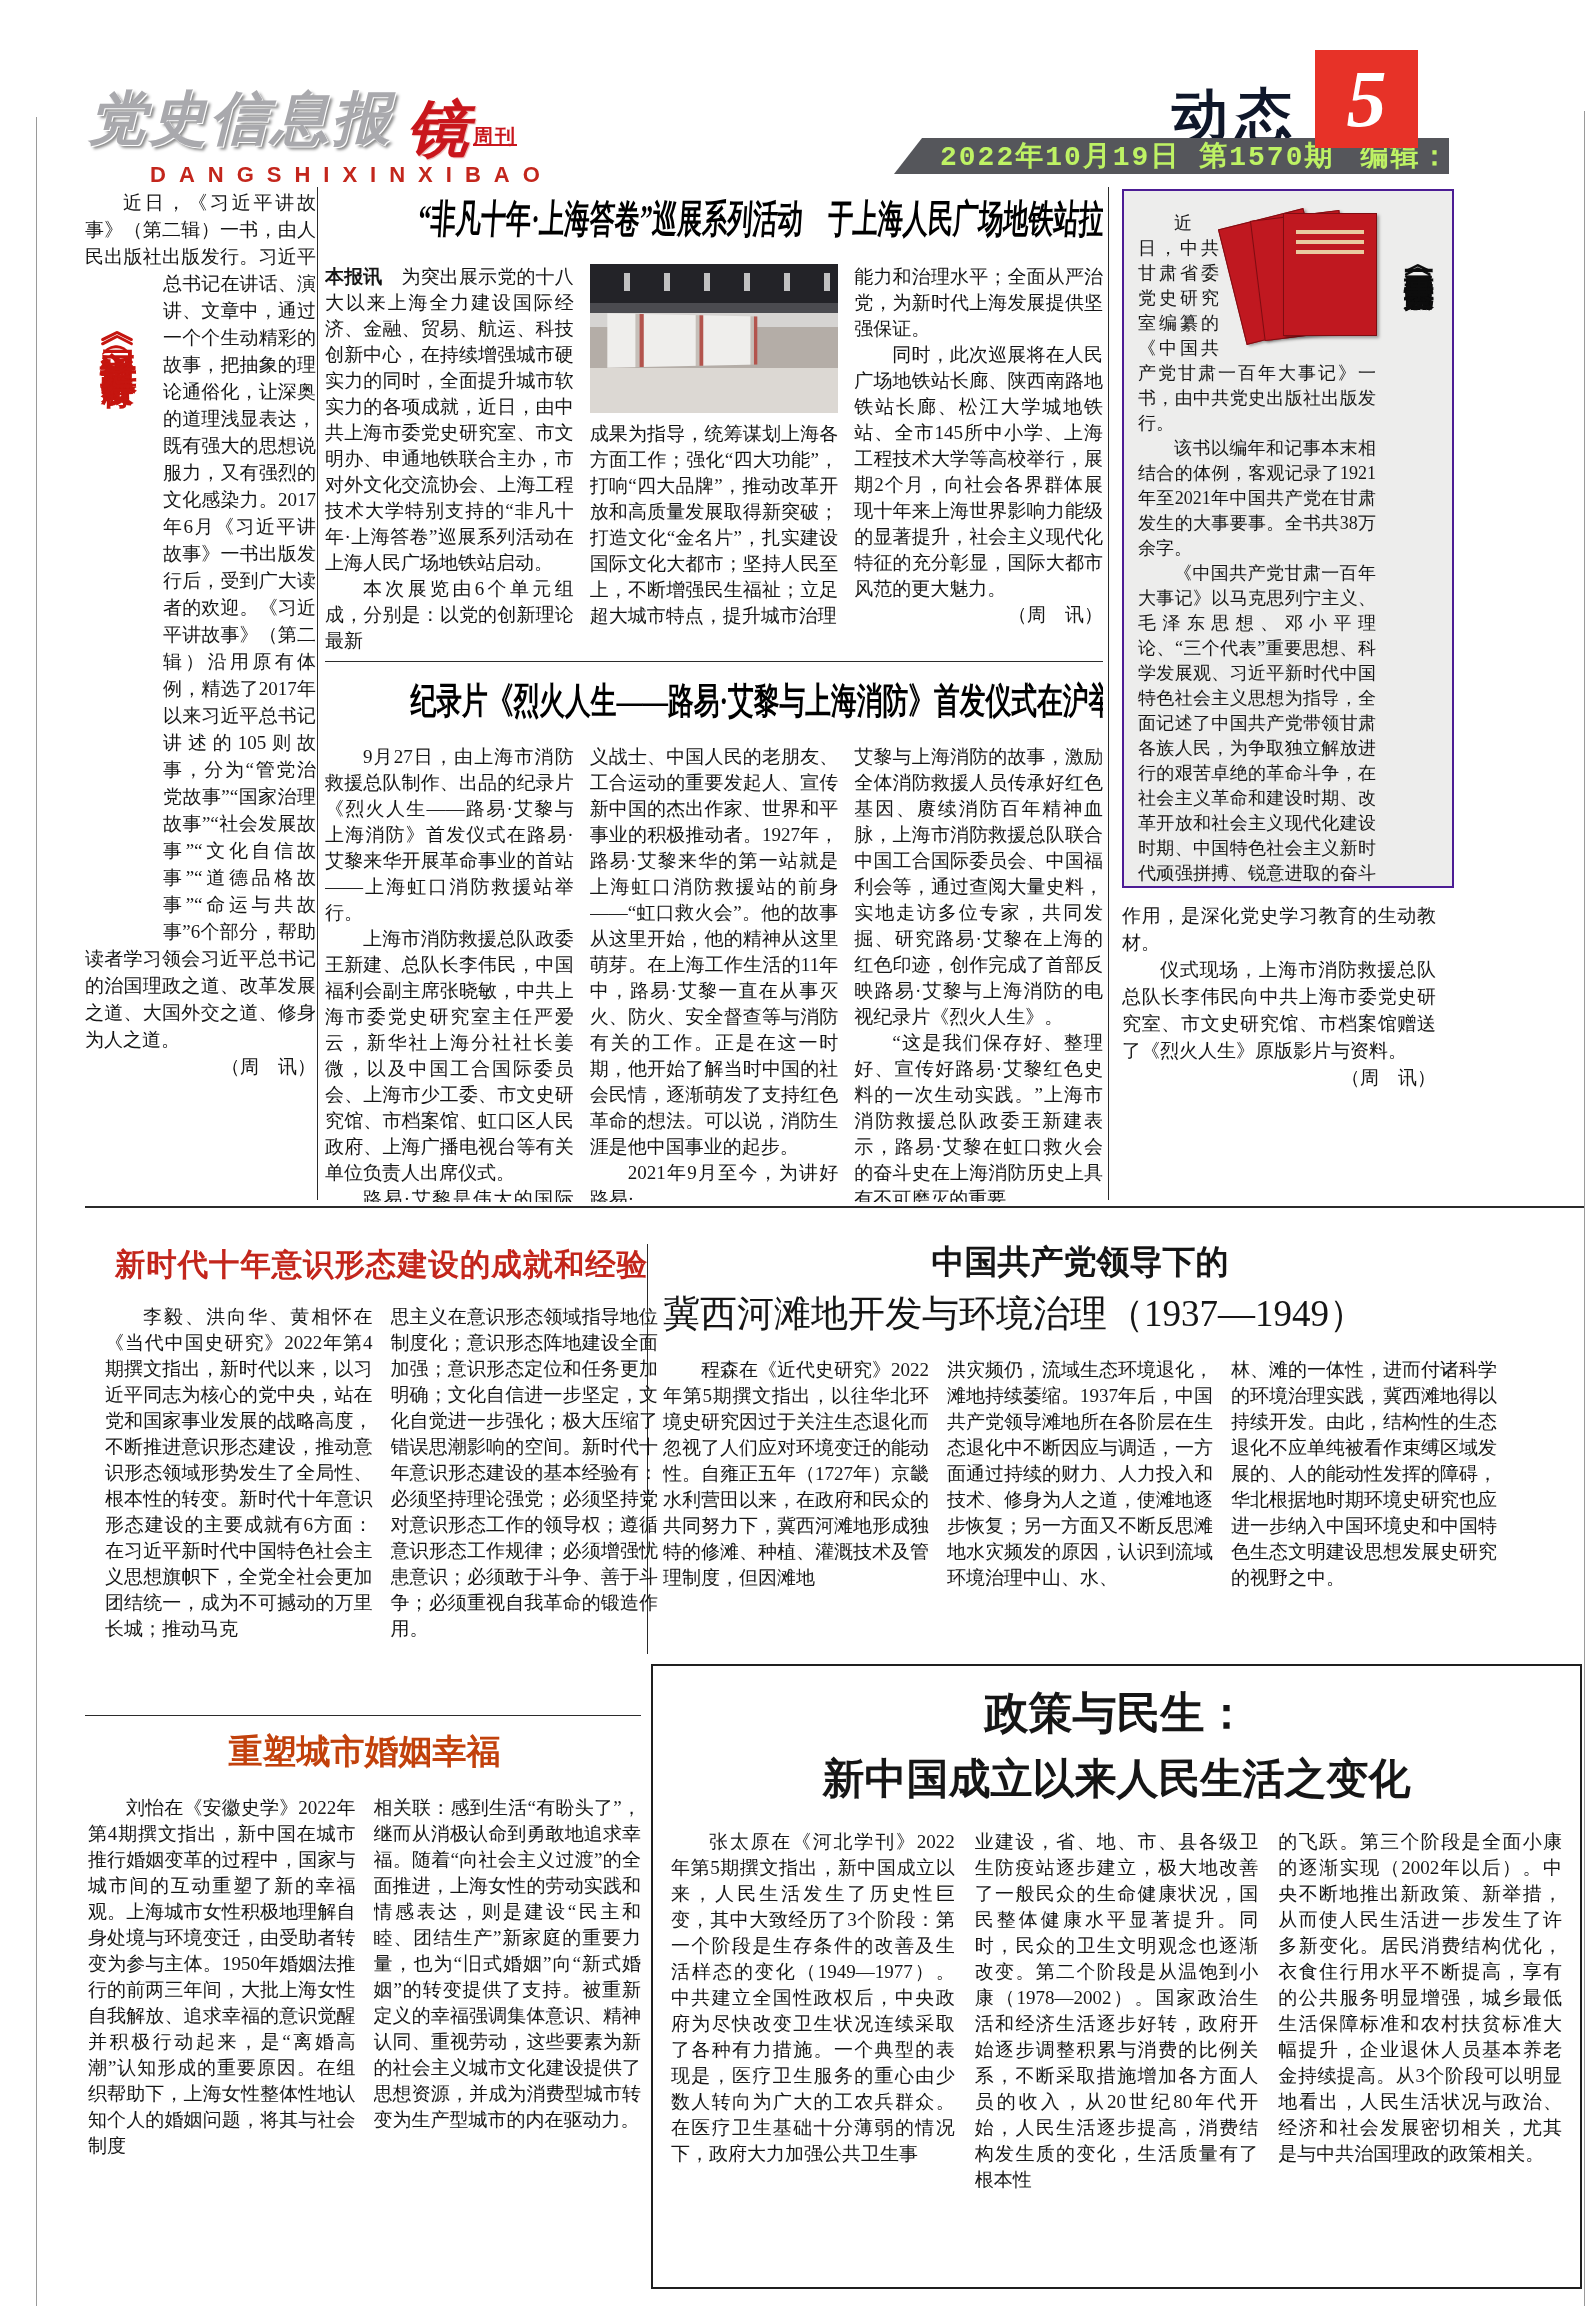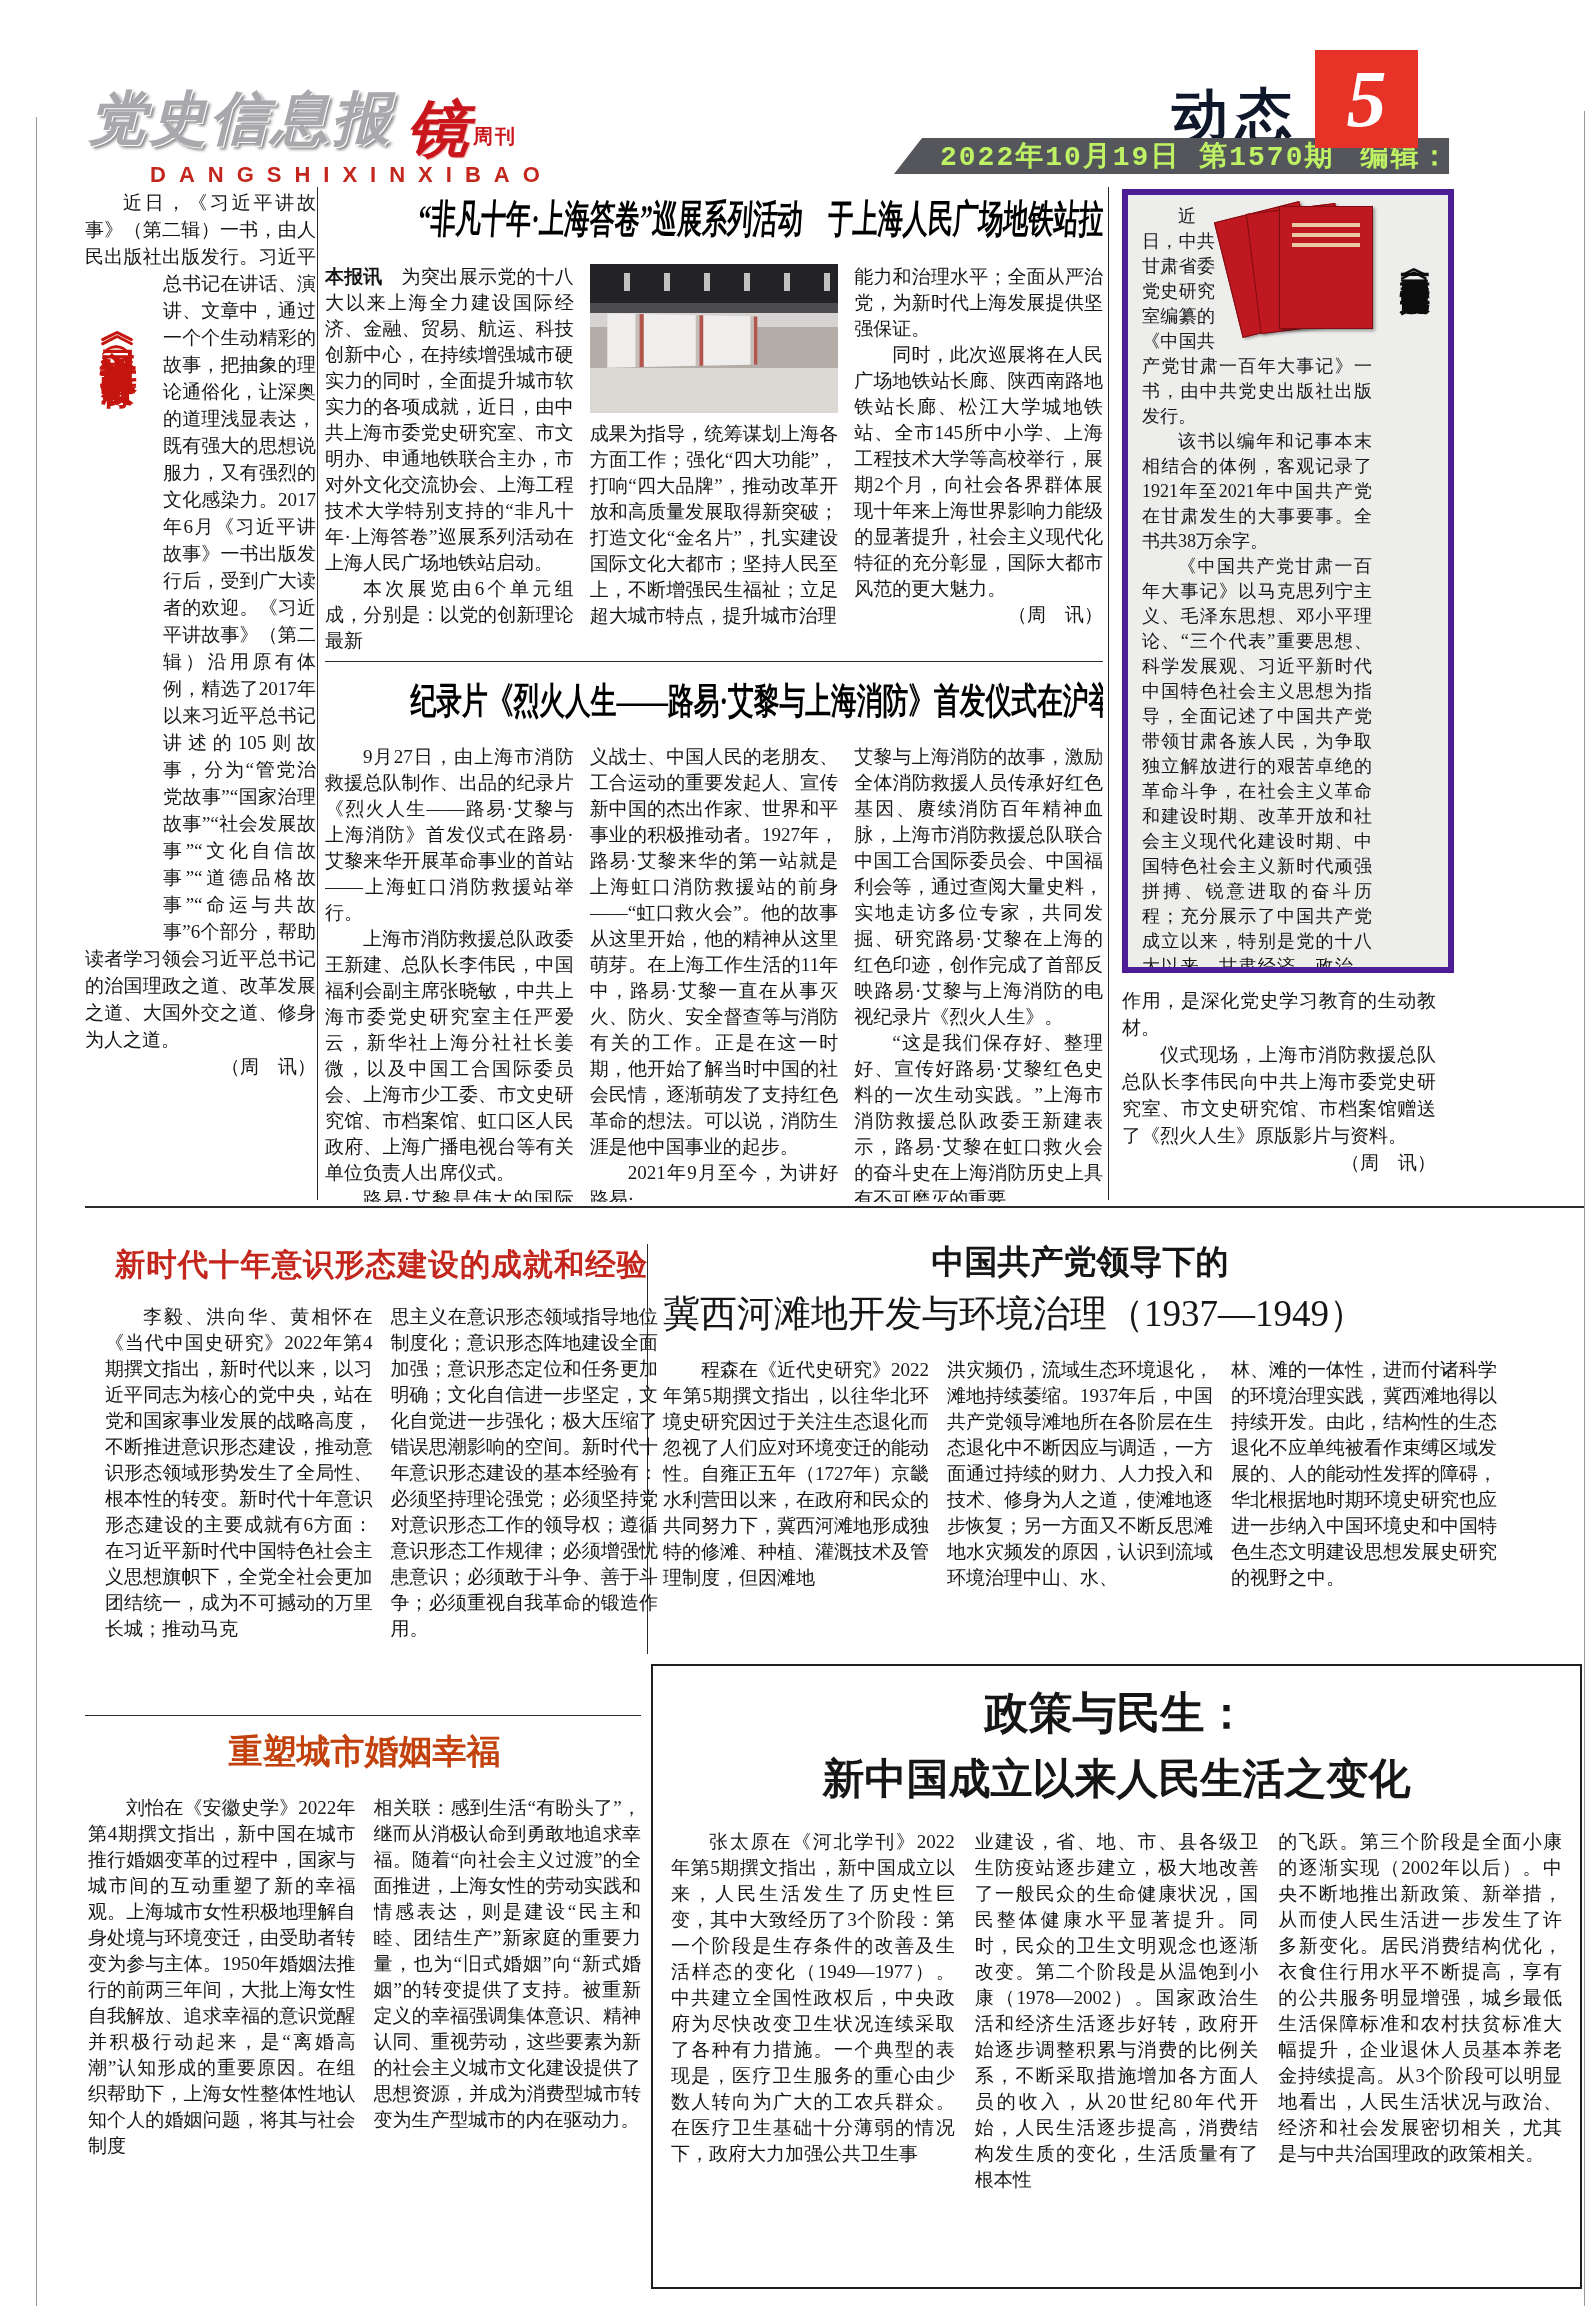--- a/index.html
+++ b/index.html
@@ -8,21 +8,21 @@
   
   .vline,.hline{position:absolute;background:#9a9a9a;}
   .rule-dark{background:#2b2b2b;}
   
   .masthead{position:absolute;left:88px;top:80px;width:637px;}
   .mh-row{display:flex;align-items:flex-end;}
   .mh-title{font-size:58px;font-weight:bold;font-style:italic;color:#a9a9ad;letter-spacing:3px;
             text-shadow:1px 1px 0 #fff,3px 3px 3px #8a8a8a;white-space:nowrap;}
   .mh-script{font-size:62px;font-weight:bold;font-style:italic;color:#c9161c;margin-left:14px;line-height:.9;
              text-shadow:1px 1px 1px #e9b0ae;}
-  .mh-script-suffix{font-size:20px;font-weight:bold;color:#c9161c;margin:0 0 8px 4px;letter-spacing:2px;}
+  .mh-script-suffix{font-size:20px;font-weight:bold;color:#c9161c;margin:0 0 8px 4px;letter-spacing:2px;text-decoration:underline;}
   .mh-roman{color:#c3261c;font-weight:bold;font-size:22px;letter-spacing:13px;margin:4px 0 0 62px;
             font-family:"Liberation Sans","DejaVu Sans",sans-serif;}
   
   .section-title{position:absolute;left:1172px;top:78px;font-family:"Liberation Sans","DejaVu Sans",sans-serif;
                  font-size:56px;font-weight:900;color:#0f172a;letter-spacing:8px;}
   .pagenum-box{position:absolute;left:1315px;top:50px;width:103px;height:98px;background:#e73228;z-index:3;
                display:flex;align-items:center;justify-content:center;}
   .pagenum-box span{color:#fff;font-size:80px;font-style:italic;font-weight:bold;line-height:1;}
   .date-bar{position:absolute;left:894px;top:138px;width:555px;height:36px;background:#55565b;z-index:2;
             clip-path:polygon(28px 0,100% 0,100% 100%,0 100%);
@@ -54,22 +54,22 @@
                  transform:perspective(299px) rotateY(14deg);}
   .photo::after{content:"";position:absolute;left:0;right:0;top:6%;height:12%;
                 background:repeating-linear-gradient(90deg,transparent 0 34px,#e8e8e8 34px 40px);opacity:.8;}
   
   .fire{position:absolute;left:325px;top:669px;width:778px;height:533px;overflow:hidden;}
   .fire-headline{width:778px;text-align:center;white-space:nowrap;font-weight:900;font-size:33px;color:#000;
                  transform:scale(.78,1.1);transform-origin:center;margin-top:10px;}
   .fire-body{display:flex;gap:16px;margin-top:20px;font-size:19px;line-height:26px;height:466px;}
   
   .rail{position:absolute;left:1122px;top:189px;width:464px;}
-  .gansu-box{position:relative;width:332px;height:784px;border:6px solid #4c1d95;background:#ededec;
-             box-sizing:border-box;padding:9px 12px 10px 14px;font-size:18px;line-height:25px;overflow:hidden;}
+  .gansu-box{position:relative;width:332px;height:699px;border:2px solid #4c1d95;background:#ededec;
+             box-sizing:border-box;padding:20px 12px 10px 14px;font-size:18px;line-height:25px;overflow:hidden;}
   .gansu-text{margin-right:64px;}
   .books{float:right;width:147px;height:125px;margin:2px 0 8px 10px;position:relative;}
   .book{position:absolute;background:#c01820;border:1px solid #7e0d12;box-shadow:2px 2px 3px rgba(0,0,0,.35);}
   .book.b1{width:86px;height:117px;left:2px;top:4px;transform:rotate(-14deg);}
   .book.b2{width:88px;height:119px;left:28px;top:2px;transform:rotate(-7deg);}
   .book.b3{width:92px;height:121px;left:54px;top:0;}
   .book.b3::before{content:"";position:absolute;left:12px;right:12px;top:16px;height:30px;
                    background:repeating-linear-gradient(#e9c9a0 0 4px,transparent 4px 10px);}
   .gansu-vtitle{position:absolute;right:4px;top:64px;height:697px;writing-mode:vertical-rl;text-orientation:upright;
                 color:#0d0d0d;font-weight:900;line-height:58px;overflow:hidden;}

